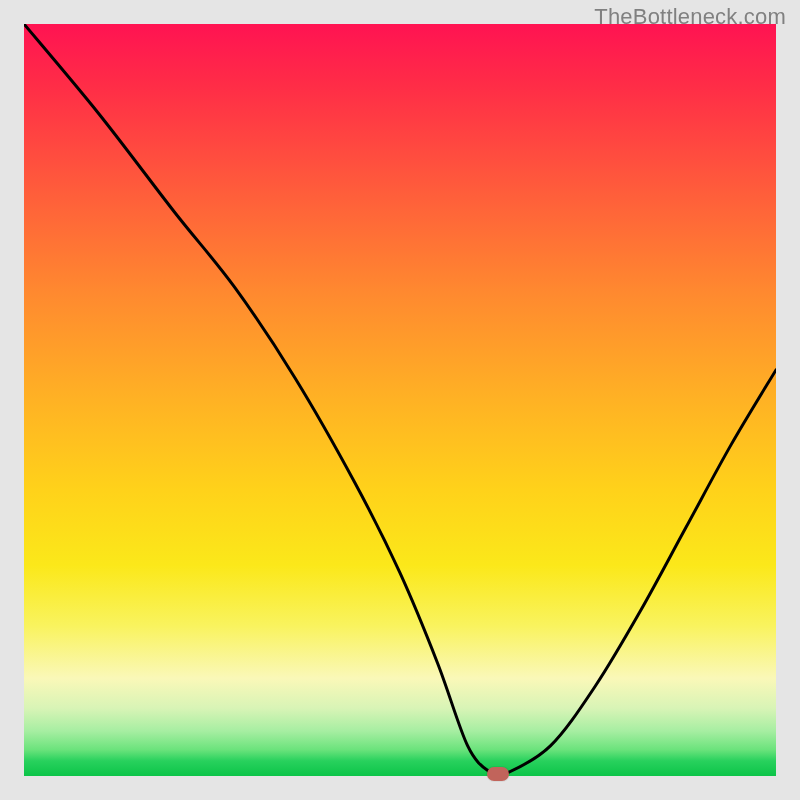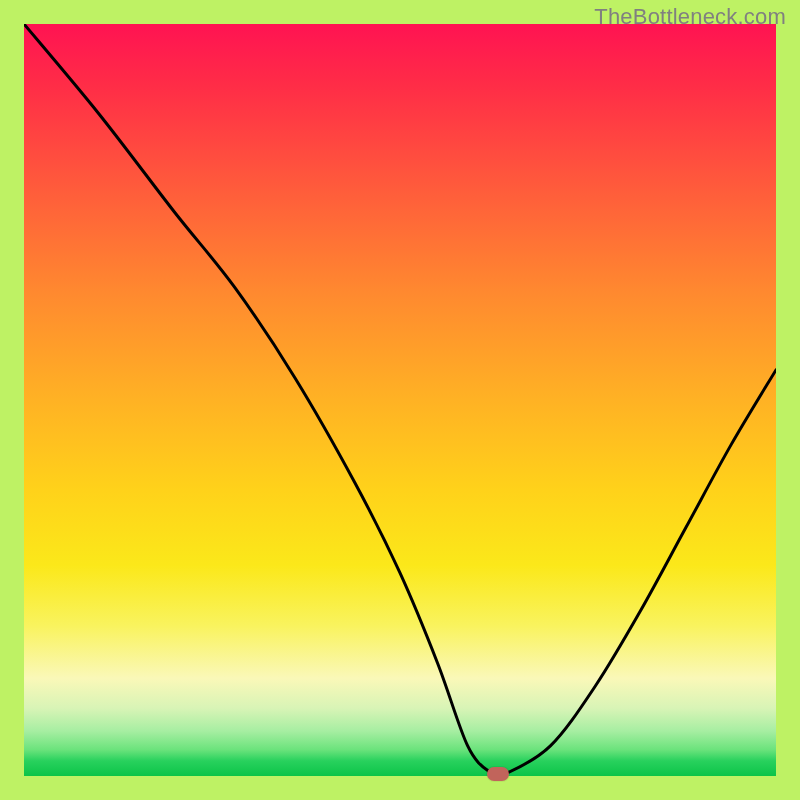--- a/index.html
+++ b/index.html
@@ -8,21 +8,21 @@
     width: 800px;
     height: 800px;
     background: #000;
     overflow: hidden;
     font-family: Arial, Helvetica, sans-serif;
   }
   .frame {
     position: relative;
     width: 800px;
     height: 800px;
-    background: #bef264;
+    background: #e5e5e5;
   }
   .watermark {
     position: absolute;
     top: 4px;
     right: 14px;
     color: #808080;
     font-size: 22px;
     font-weight: 400;
     letter-spacing: 0.2px;
     z-index: 3;

